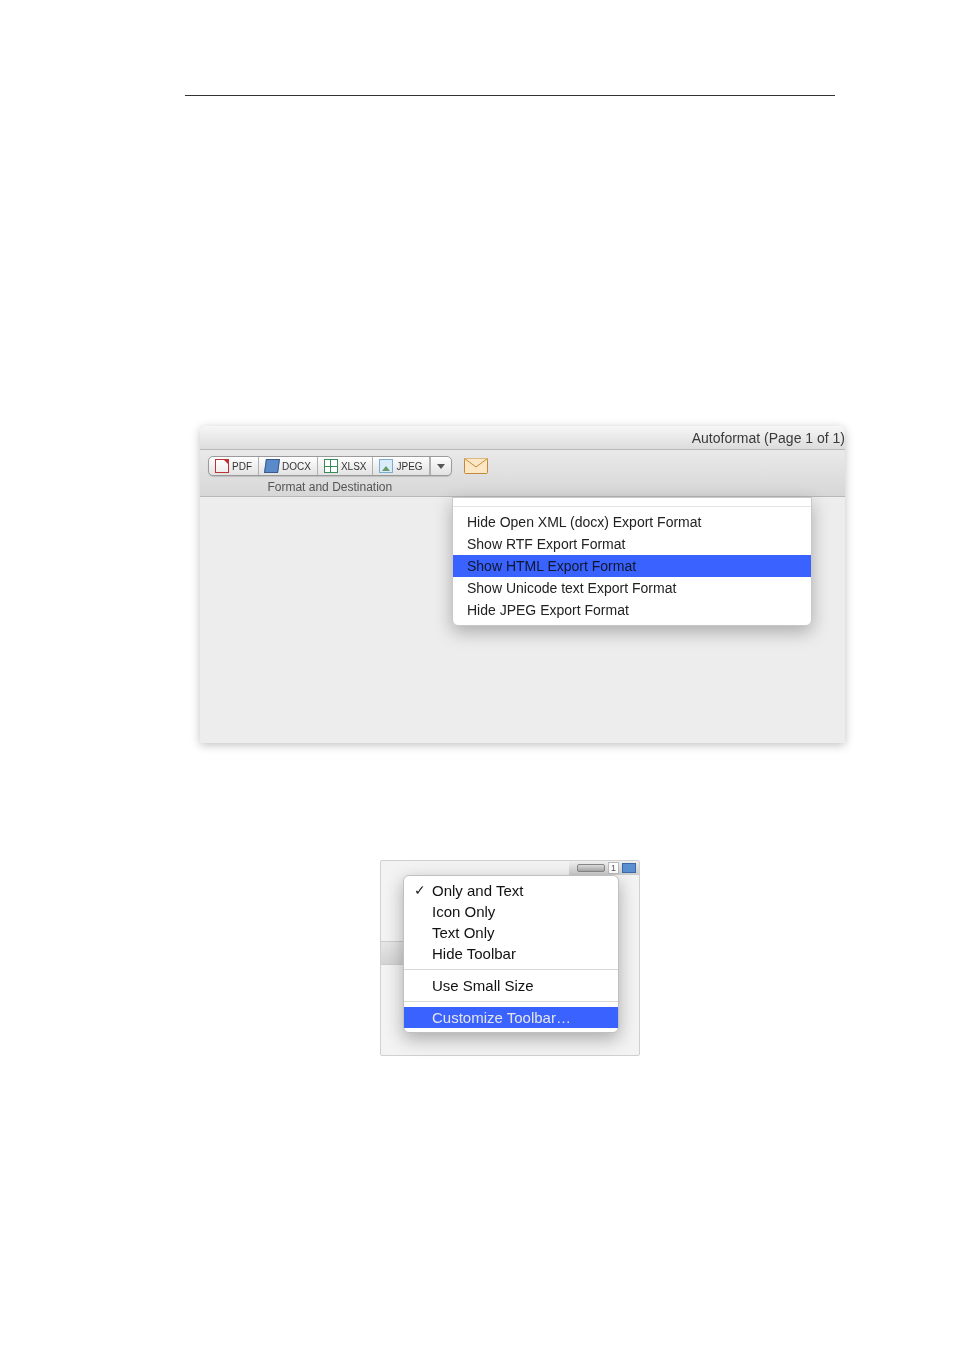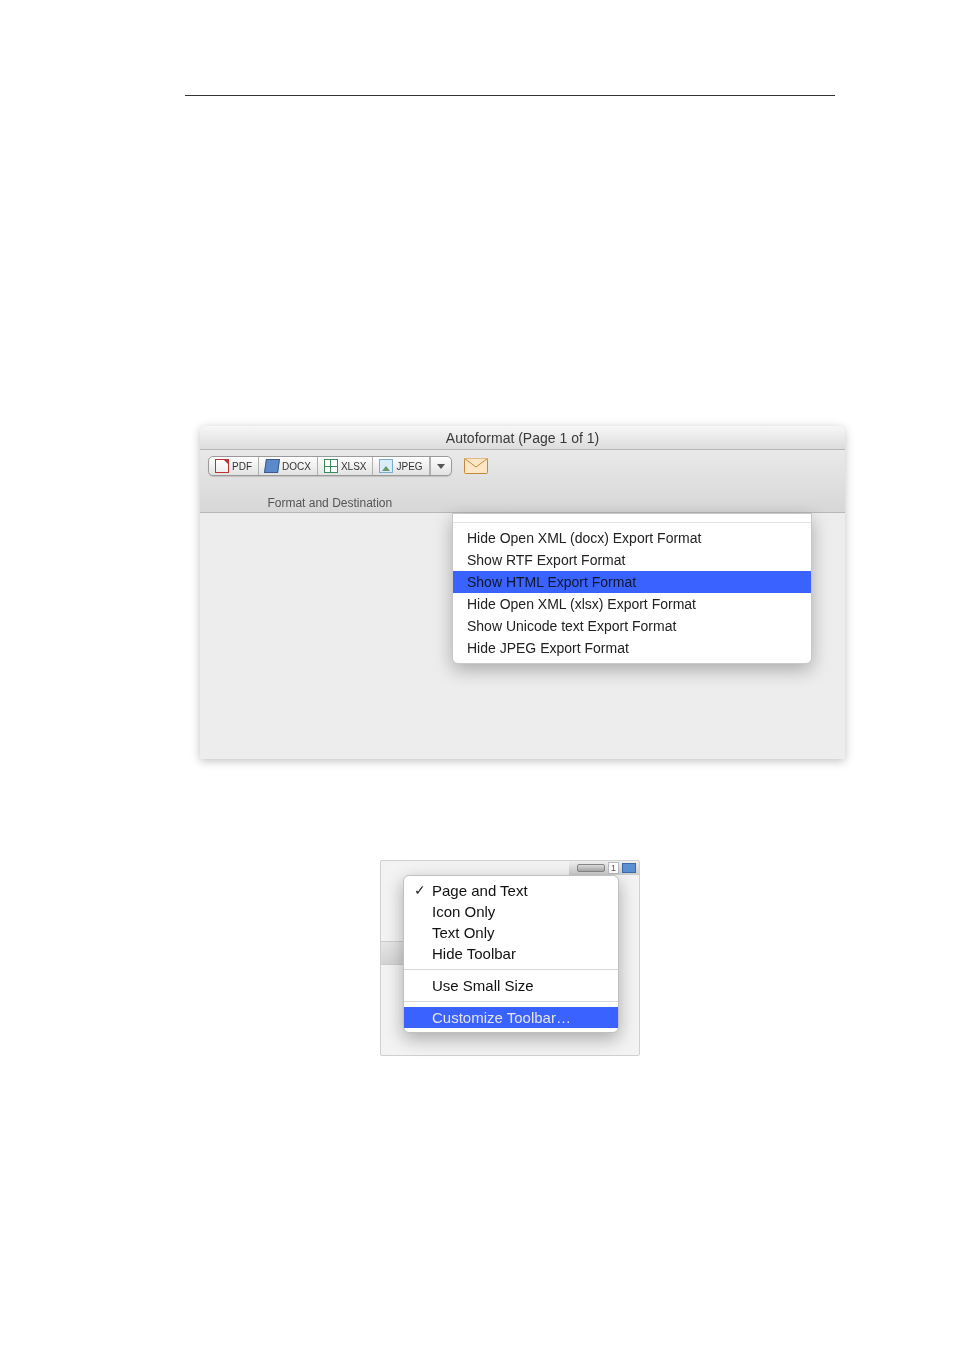--- a/index.html
+++ b/index.html
@@ -32,21 +32,21 @@
       border-radius: 6px 6px 0 0;
       box-shadow: 0 2px 10px rgba(0,0,0,0.25);
       background: #ededed;
       overflow: visible;
     }
     .af-titlebar {
       height: 24px;
       background: linear-gradient(#f7f7f7, #dcdcdc);
       border-bottom: 1px solid #b8b8b8;
       border-radius: 6px 6px 0 0;
-      text-align: center;
+      text-align: right;
       color: #3a3a3a;
       font-size: 14px;
       line-height: 24px;
     }
     .af-toolbar {
       background: linear-gradient(#e9e9e9, #d7d7d7);
       border-bottom: 1px solid #b8b8b8;
       padding: 6px 8px 2px 8px;
       display: flex;
       align-items: flex-start;
@@ -92,21 +92,20 @@
     .tri-down {
       width: 0;
       height: 0;
       border-left: 4px solid transparent;
       border-right: 4px solid transparent;
       border-top: 5px solid #555;
     }
     .af-label {
       font-size: 12px;
       color: #555;
-      margin-top: 16px;
     }
     .af-envelope {
       margin-top: 2px;
       width: 24px;
       height: 16px;
     }
     .icon-box {
       width: 14px;
       height: 14px;
       display: inline-block;
@@ -286,39 +285,38 @@
     </svg>
   </div>
 
   <div class="af-body">
     <div class="dropdown">
       <div class="dd-sep"></div>
       <div id="dd-list">
           <div class="dd-item">Hide Open XML (docx) Export Format</div>
           <div class="dd-item">Show RTF Export Format</div>
           <div class="dd-item selected">Show HTML Export Format</div>
-          <div class="dd-item">Hide Open XML (xlsx) Export Format</div>
           <div class="dd-item">Show Unicode text Export Format</div>
           <div class="dd-item">Hide JPEG Export Format</div>
         </div>
     </div>
   </div>
 </div>
 
 <div class="ctx-wrap">
   <div class="ctx-toolbarbg">
     <div class="ctx-tooltop">
       <span class="ctx-pill"></span>
       <span class="ctx-num">1</span>
       <span class="ctx-blue"></span>
     </div>
     <div class="ctx-bgstripe"></div>
 
     <div class="ctx-menu" id="ctx-menu">
-    <div class="ctx-item checked">Page and Text</div>
+    <div class="ctx-item checked">Only and Text</div>
         <div class="ctx-item">Icon Only</div>
         <div class="ctx-item">Text Only</div>
         <div class="ctx-item">Hide Toolbar</div>
         <div class="ctx-sep"></div>
         <div class="ctx-item">Use Small Size</div>
         <div class="ctx-sep"></div>
         <div class="ctx-item selected">Customize Toolbar…</div>
       </div>
   </div>
 </div>

